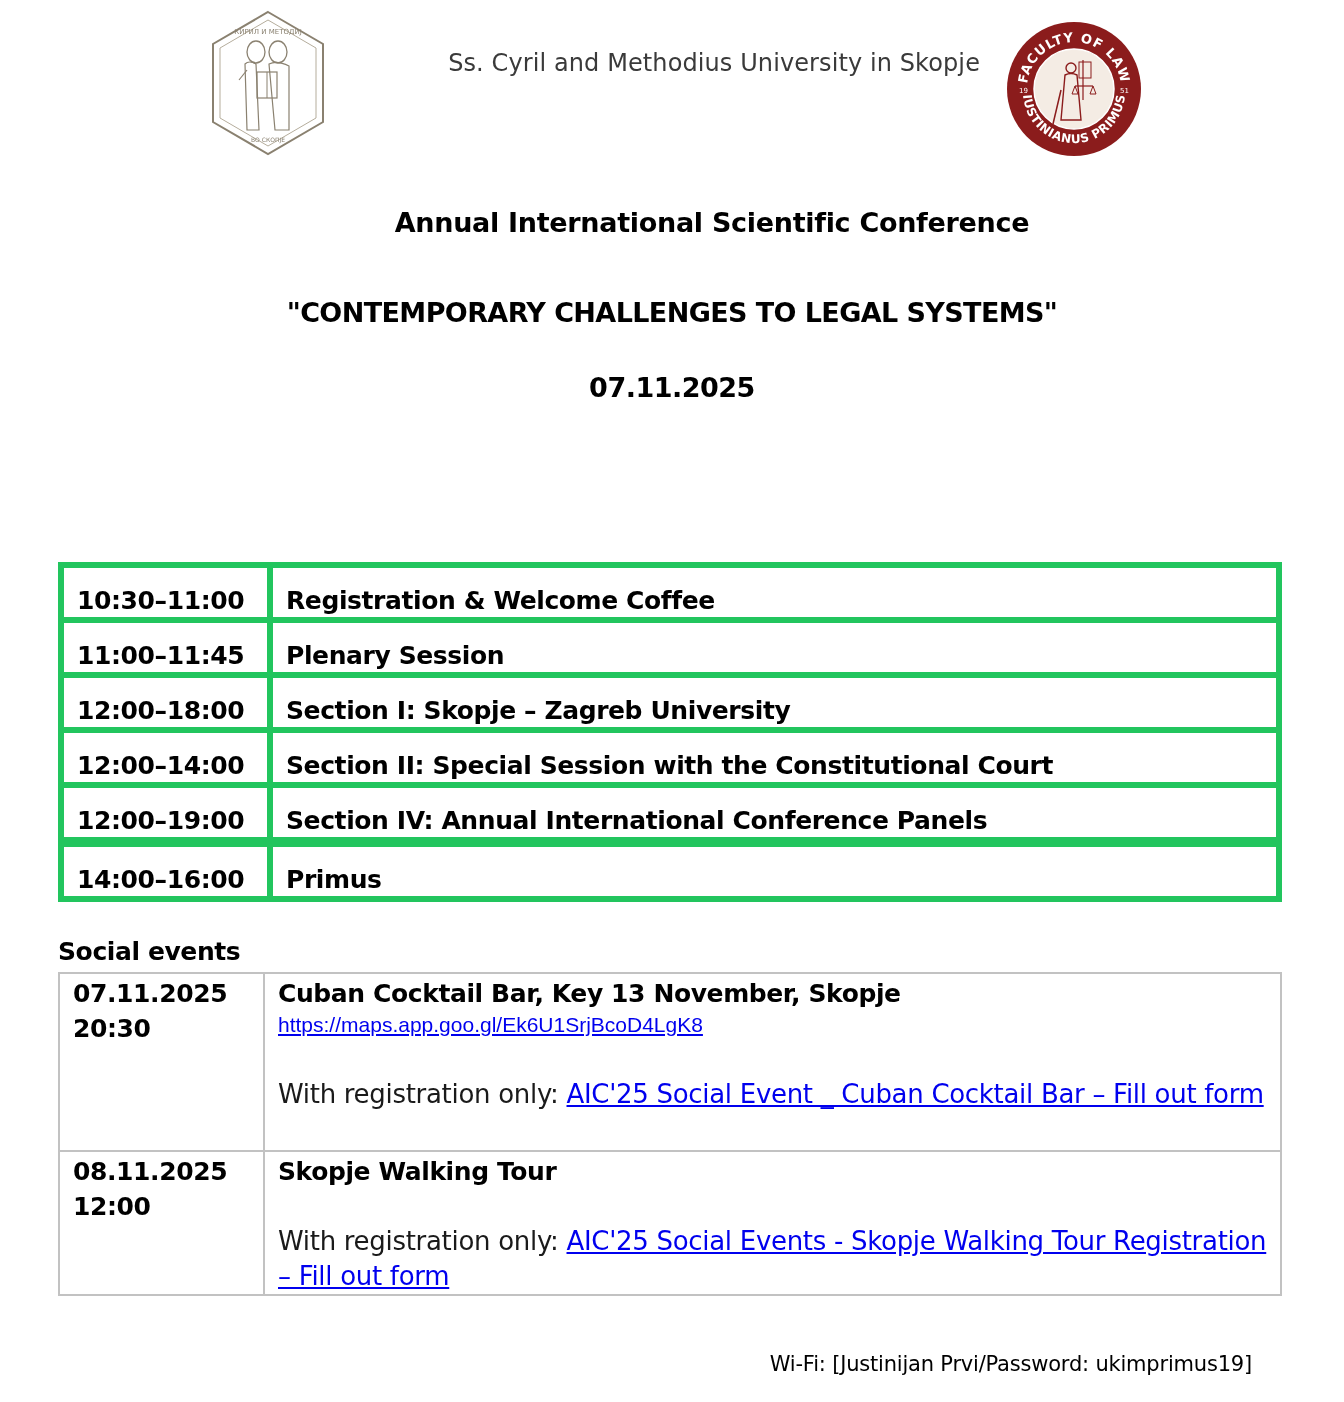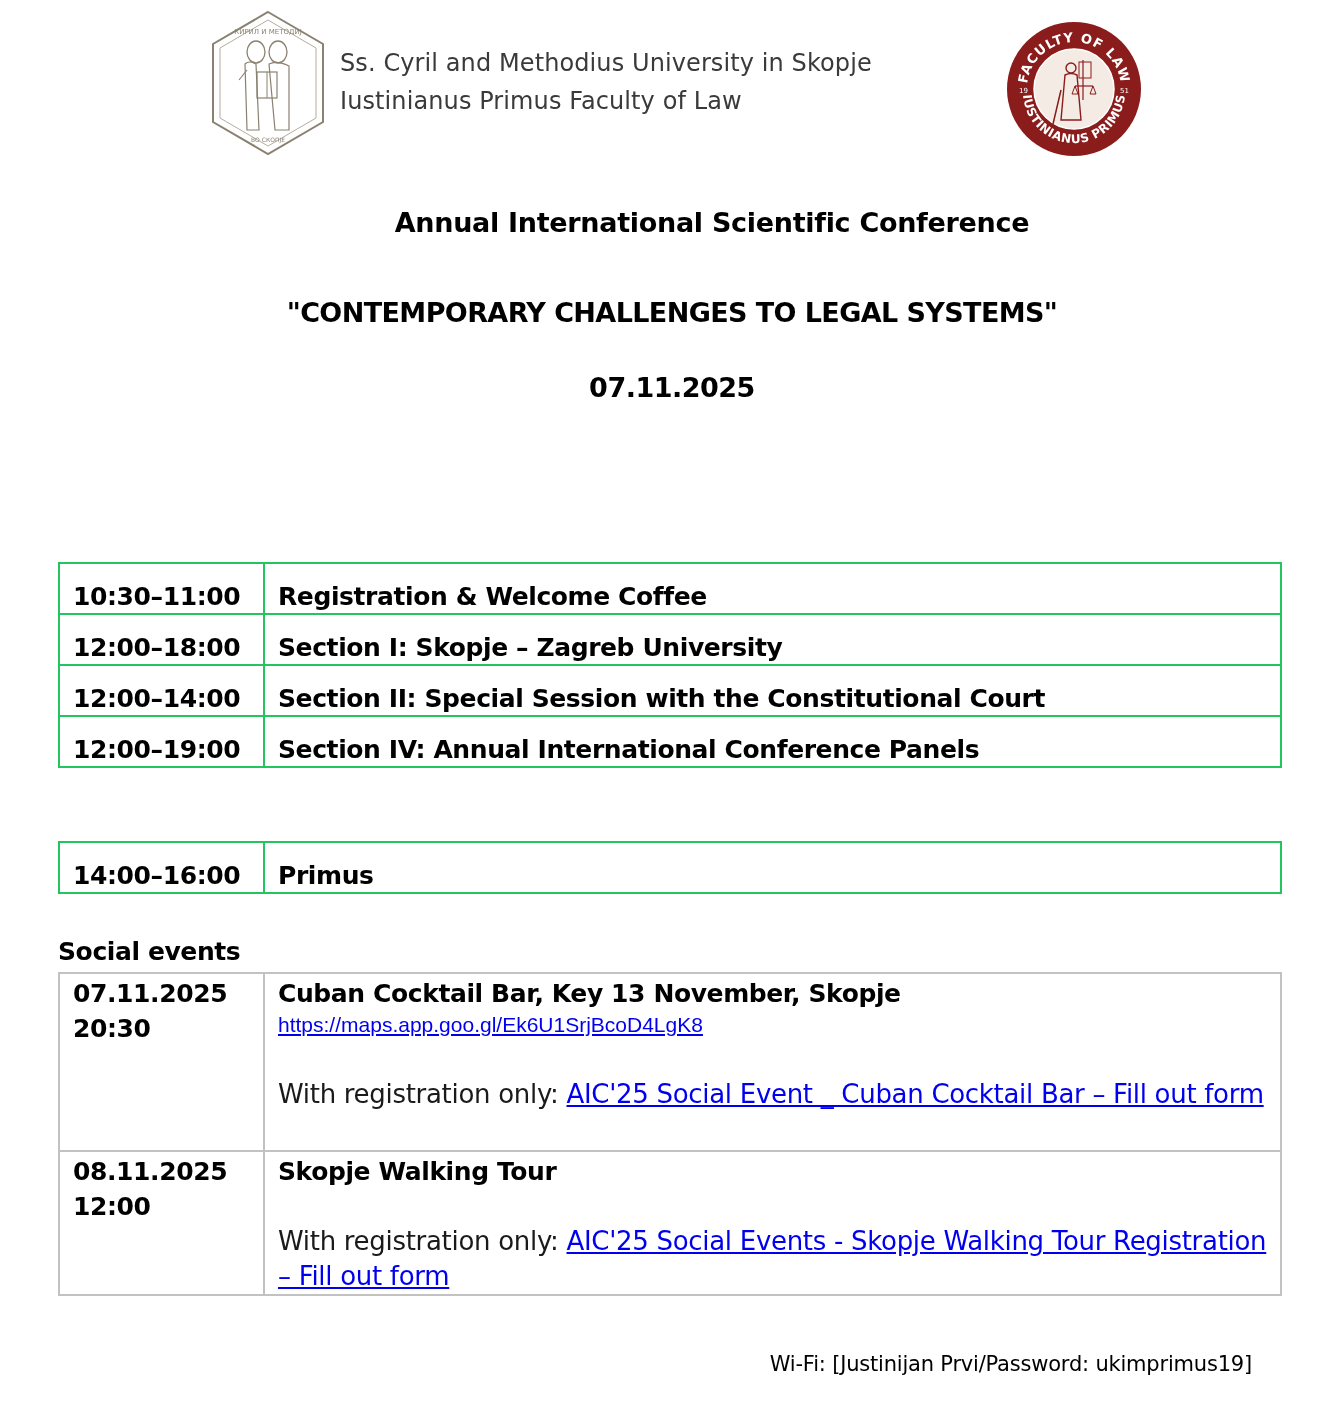--- a/index.html
+++ b/index.html
@@ -34,21 +34,21 @@
       left: 1005px;
       top: 12px;
       width: 138px;
       height: 138px;
     }
     .uni-text {
       position: absolute;
       left: 340px;
       top: 36px;
       width: 640px;
-      text-align: left;
+      text-align: right;
       font-family: "DejaVu Sans", sans-serif;
       font-size: 24px;
       line-height: 38px;
       color: #3a3a3a;
       font-weight: normal;
       letter-spacing: 0.1px;
     }
     .uni-text div { white-space: nowrap; }
 
     .titles {
@@ -66,21 +66,21 @@
     .t3 { top: 372px; letter-spacing: -0.5px; }
 
     table.sched {
       position: absolute;
       left: 58px;
       width: 1224px;
       border-collapse: collapse;
       font-family: "DejaVu Sans", sans-serif;
     }
     table.sched td {
-      border: 2px solid #22c55e;
+      border: 6px solid #22c55e;
       padding: 16px 12px 0 13px;
       vertical-align: top;
       font-weight: bold;
       font-size: 25px;
       height: 33px;
       line-height: 33px;
       letter-spacing: -0.4px;
       white-space: nowrap;
     }
     table.sched td.time { width: 178px; }
@@ -171,21 +171,20 @@
     <path d="M60,54 Q68,50 80,56 L80,120 L66,120 Z" fill="none" stroke="#8a8170" stroke-width="1.2"></path>
     <rect x="48" y="62" width="20" height="26" fill="none" stroke="#8a8170" stroke-width="1.2"></rect>
     <line x1="58" y1="62" x2="58" y2="88" stroke="#8a8170" stroke-width="1"></line>
     <path d="M30,70 L38,60" stroke="#8a8170" stroke-width="1.2"></path>
     <text x="59" y="24" font-size="7" text-anchor="middle" fill="#8a8170" font-family="DejaVu Sans, sans-serif">КИРИЛ И МЕТОДИЈ</text>
     <text x="59" y="132" font-size="6" text-anchor="middle" fill="#8a8170" font-family="DejaVu Sans, sans-serif">ВО СКОПЈЕ</text>
   </svg>
 
   <div class="uni-text">
     <div>Ss. Cyril and Methodius University in Skopje</div>
-    <div>Iustinianus Primus Faculty of Law</div>
   </div>
 
   <svg class="logo-right" viewBox="0 0 138 138">
     <defs>
       <path id="arcTop" d="M22,69 A47,47 0 0 1 116,69"></path>
       <path id="arcBot" d="M18,72 A51,51 0 0 0 120,72"></path>
     </defs>
     <circle cx="69" cy="69" r="67" fill="#8b1c1c"></circle>
     <circle cx="69" cy="69" r="40" fill="#f4ece4" stroke="#fff" stroke-width="1.5"></circle>
     <text font-size="13" font-weight="bold" fill="#fff" font-family="DejaVu Sans, sans-serif" letter-spacing="1">
@@ -212,20 +211,24 @@
 <div class="titles t2">"CONTEMPORARY CHALLENGES TO LEGAL SYSTEMS"</div>
 <div class="titles t3">07.11.2025</div>
 
 <table class="sched sched-main">
   <tbody>
     <tr>
       <td class="time">10:30–11:00</td>
       <td>Registration &amp; Welcome Coffee</td>
     </tr>
     <tr>
+      <td class="time">11:00–11:45</td>
+      <td>Plenary Session</td>
+    </tr>
+    <tr>
       <td class="time">12:00–18:00</td>
       <td>Section I: Skopje – Zagreb University</td>
     </tr>
     <tr>
       <td class="time">12:00–14:00</td>
       <td>Section II: Special Session with the Constitutional Court</td>
     </tr>
     <tr>
       <td class="time">12:00–19:00</td>
       <td>Section IV: Annual International Conference Panels</td>

